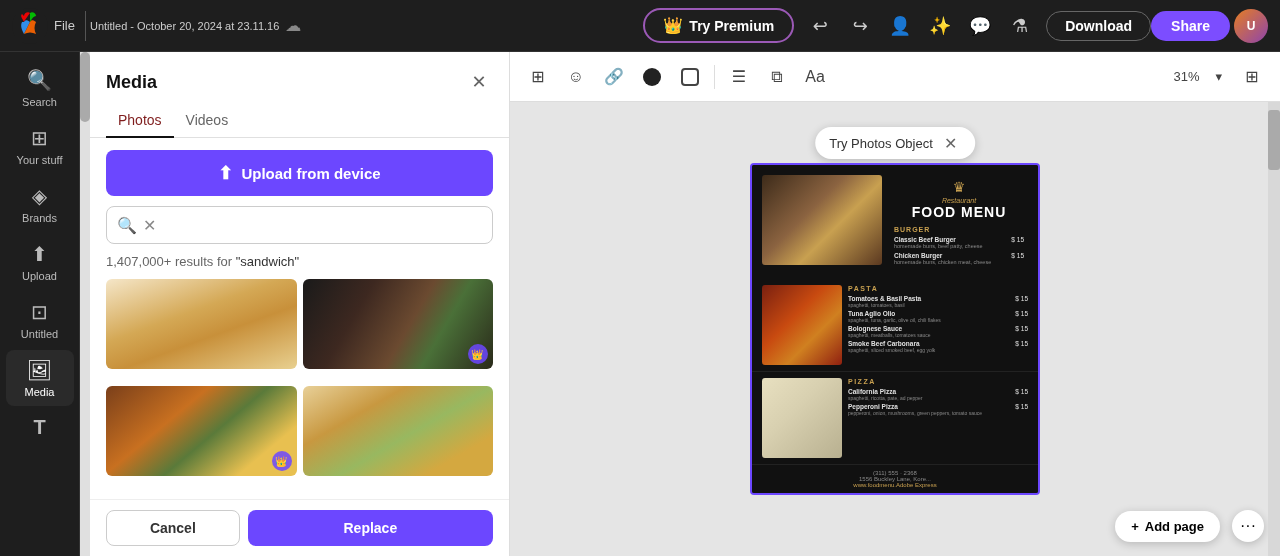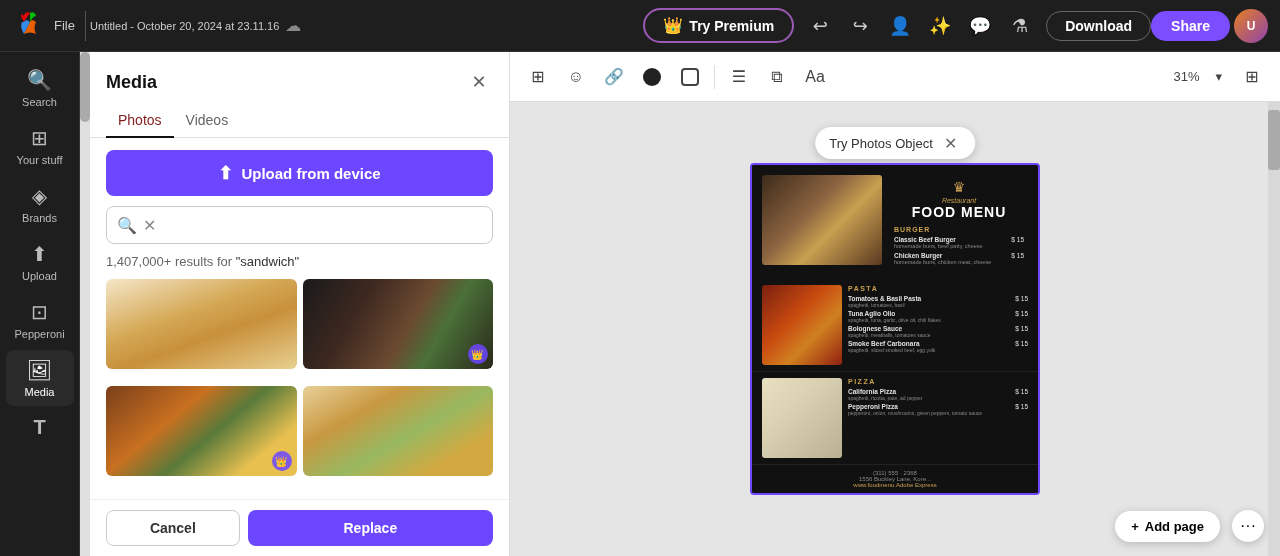--- a/index.html
+++ b/index.html
@@ -421,21 +421,21 @@
     <div class="rail-item">
       <span class="rail-icon">◈</span>
       <span class="rail-label">Brands</span>
     </div>
     <div class="rail-item">
       <span class="rail-icon">⬆</span>
       <span class="rail-label">Upload</span>
     </div>
     <div class="rail-item">
       <span class="rail-icon">⊡</span>
-      <span class="rail-label">Pepperoni</span>
+      <span class="rail-label">Untitled</span>
     </div>
     <div class="rail-item active">
       <span class="rail-icon">🖼</span>
       <span class="rail-label">Media</span>
     </div>
     <div class="rail-item">
       <span class="rail-icon" style="font-weight:900;font-size:20px;">T</span>
     </div>
   </div>
 

